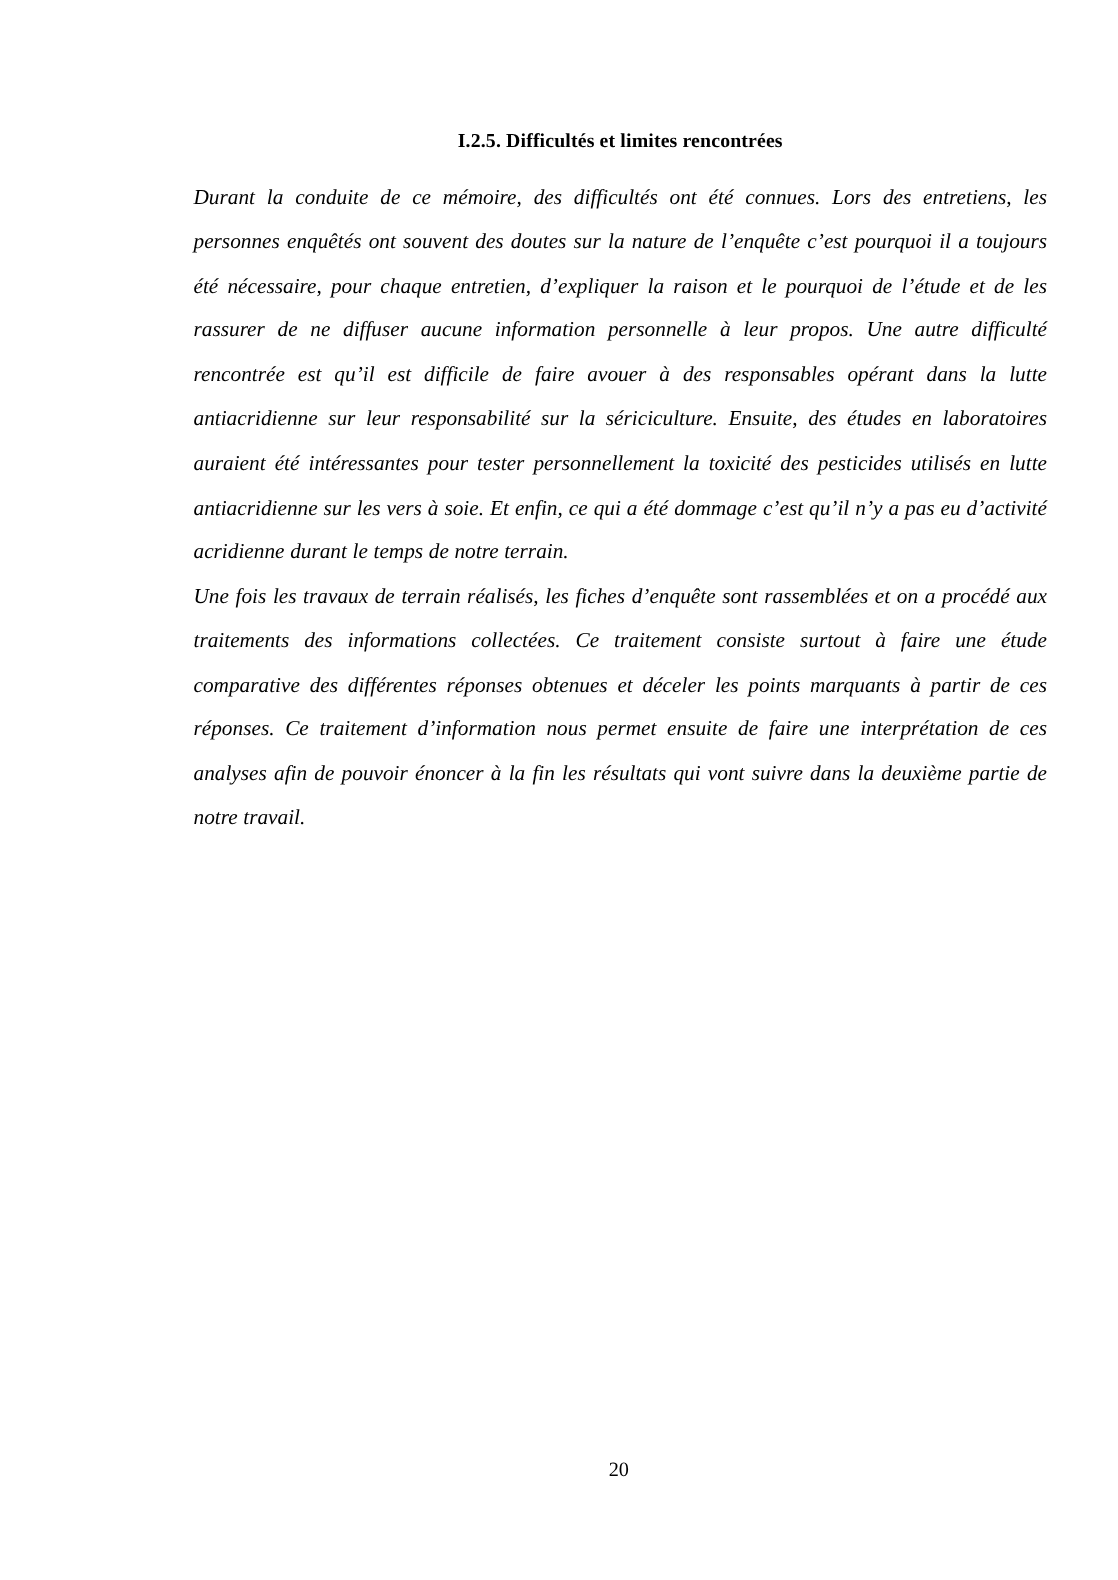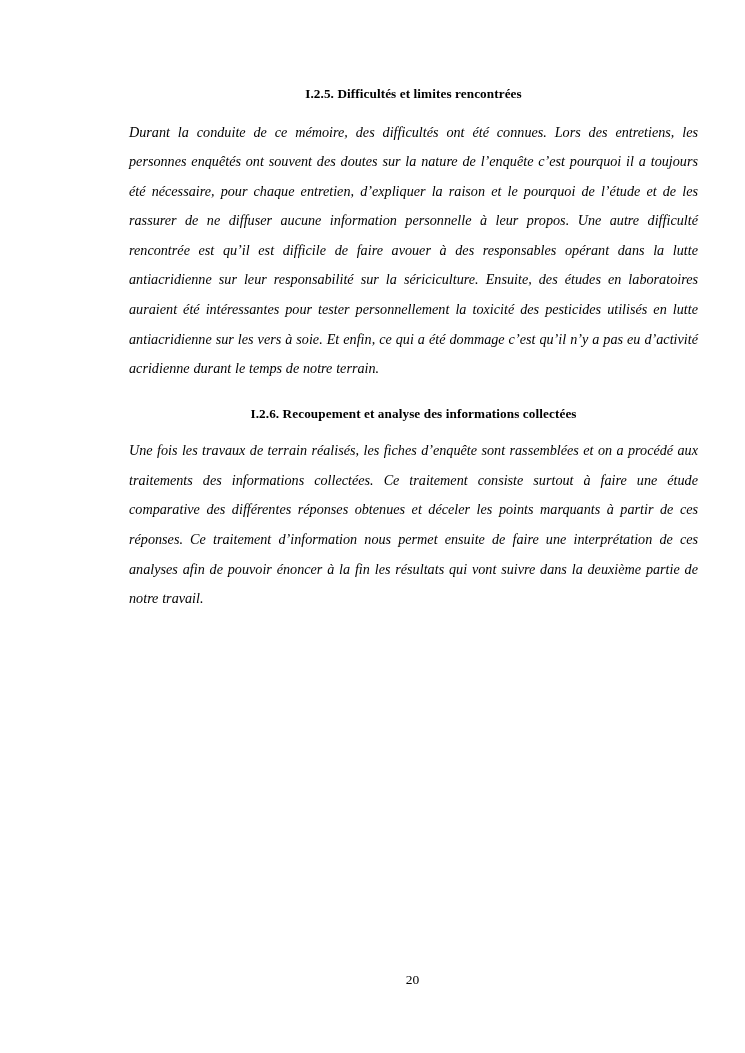--- a/index.html
+++ b/index.html
@@ -64,21 +64,20 @@
 <body>
 
 <div class="page">
 
   <div class="content">
 
     <h2 class="heading">I.2.5. Difficultés et limites rencontrées</h2>
 
     <p class="body-par">Durant la conduite de ce mémoire, des difficultés ont été connues. Lors des entretiens, les personnes enquêtés ont souvent des doutes sur la nature de l’enquête c’est pourquoi il a toujours été nécessaire, pour chaque entretien, d’expliquer la raison et le pourquoi de l’étude et de les rassurer de ne diffuser aucune information personnelle à leur propos. Une autre difficulté rencontrée est qu’il est difficile de faire avouer à des responsables opérant dans la lutte antiacridienne sur leur responsabilité sur la sériciculture. Ensuite, des études en laboratoires auraient été intéressantes pour tester personnellement la toxicité des pesticides utilisés en lutte antiacridienne sur les vers à soie. Et enfin, ce qui a été dommage c’est qu’il n’y a pas eu d’activité acridienne durant le temps de notre terrain.</p>
 
-    <h2 class="heading second">I.2.6. Recoupement et analyse des informations collectées</h2>
 
     <p class="body-par">Une fois les travaux de terrain réalisés, les fiches d’enquête sont rassemblées et on a procédé aux traitements des informations collectées. Ce traitement consiste surtout à faire une étude comparative des différentes réponses obtenues et déceler les points marquants à partir de ces réponses. Ce traitement d’information nous permet ensuite de faire une interprétation de ces analyses afin de pouvoir énoncer à la fin les résultats qui vont suivre dans la deuxième partie de notre travail.</p>
 
   </div>
 
   <div class="page-number">20</div>
 
 </div>
 
 </body></html>

